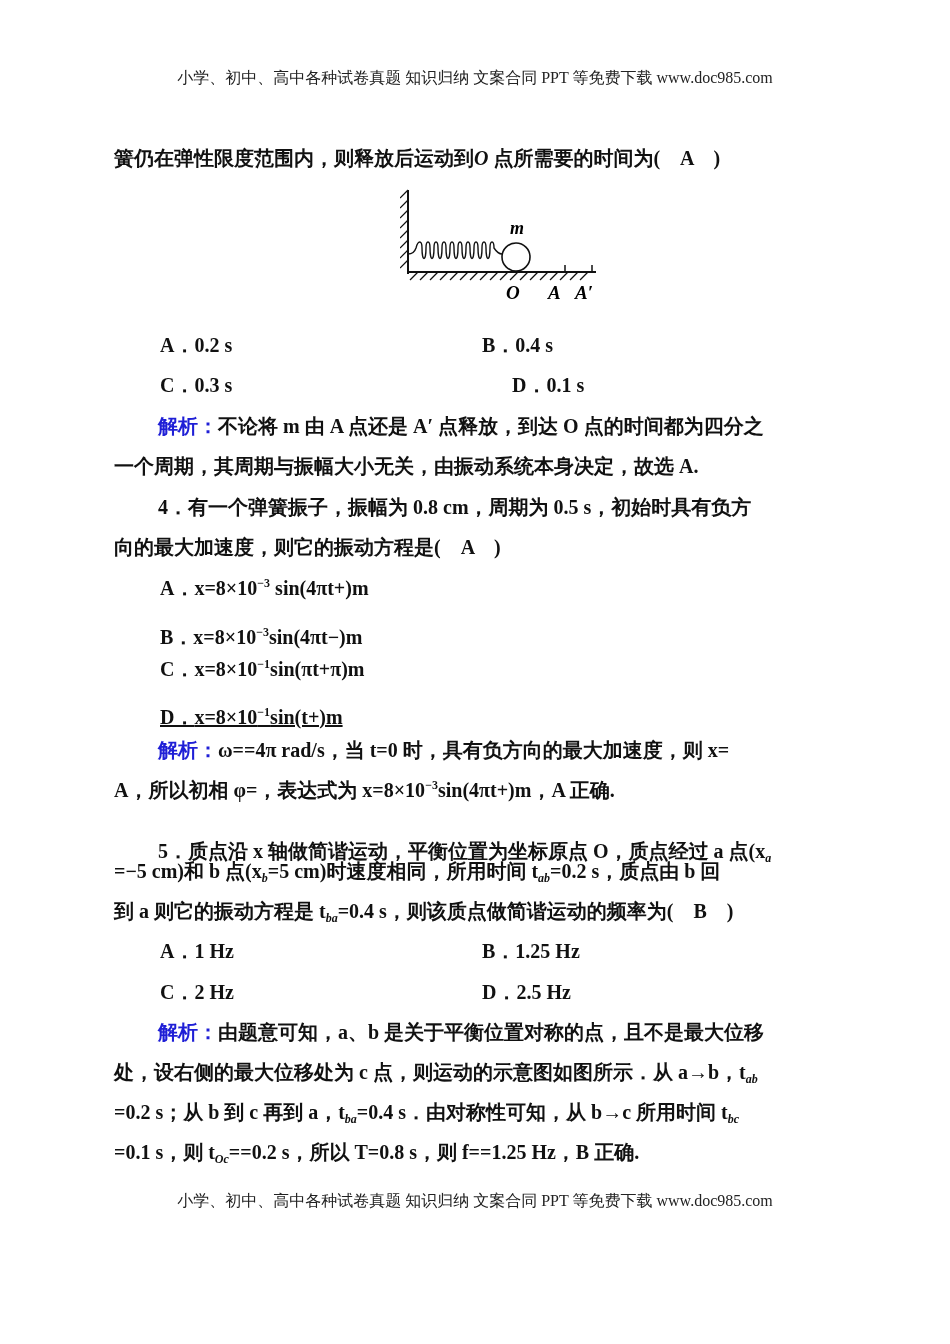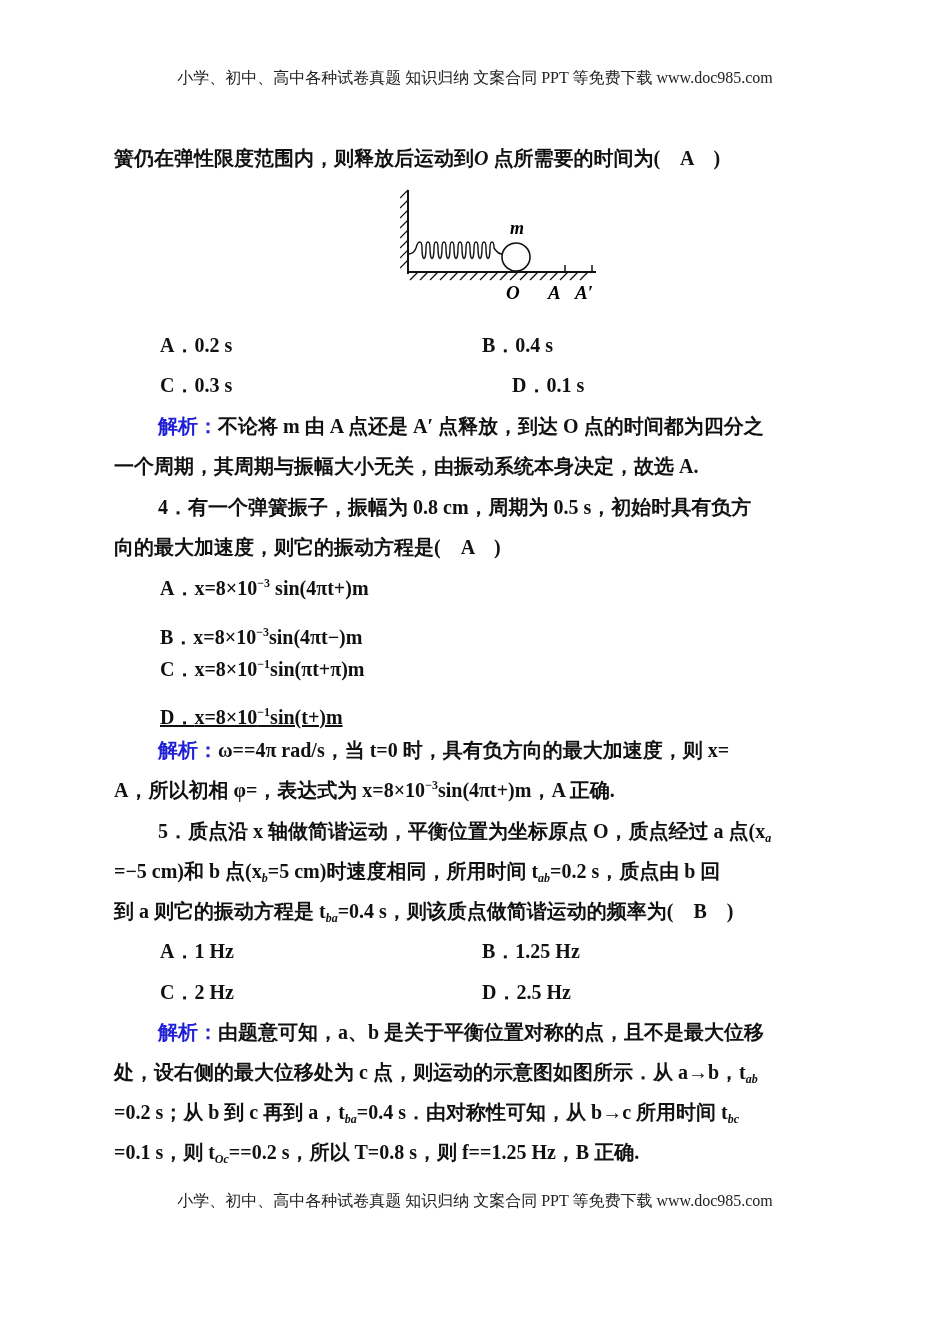--- a/index.html
+++ b/index.html
@@ -92,21 +92,21 @@
 <div class="opt" style="left:160px; top:656px;"><span>C．</span><span>x=8×10</span><sup>−1</sup><span>sin(πt+π)m</span></div>
 <div class="opt" style="left:160px; top:704px;text-decoration:underline;"><span>D．</span><span>x=8×10</span><sup>−1</sup><span>sin(t+)m</span></div>
 
 <div class="line" style="left:158px; top:737px;">
   <span class="blue">解析：</span><span>ω==4π rad/s，当 t=0 时，具有负方向的最大加速度，则 x=</span>
 </div>
 <div class="line" style="left:114px; top:777px;">
   <span>A，所以初相 φ=，表达式为 x=8×10</span><sup>−3</sup><span>sin(4πt+)m，A 正确.</span>
 </div>
 
-<div class="line" style="left:158px; top:818px;text-align:center;">
+<div class="line" style="left:158px; top:838px;text-align:center;">
   <span>5．质点沿 x 轴做简谐运动，平衡位置为坐标原点 O，质点经过 a 点(x</span><sub>a</sub>
 </div>
 <div class="line" style="left:114px; top:858px;">
   <span>=−5 cm)和 b 点(x</span><sub>b</sub><span>=5 cm)时速度相同，所用时间 t</span><sub>ab</sub><span>=0.2 s，质点由 b 回</span>
 </div>
 <div class="line" style="left:114px; top:898px;">
   <span>到 a 则它的振动方程是 t</span><sub>ba</sub><span>=0.4 s，则该质点做简谐运动的频率为(　B　)</span>
 </div>
 
 <div class="opt" style="left:160px; top:938px;"><span>A．</span><span>1 Hz</span></div>

